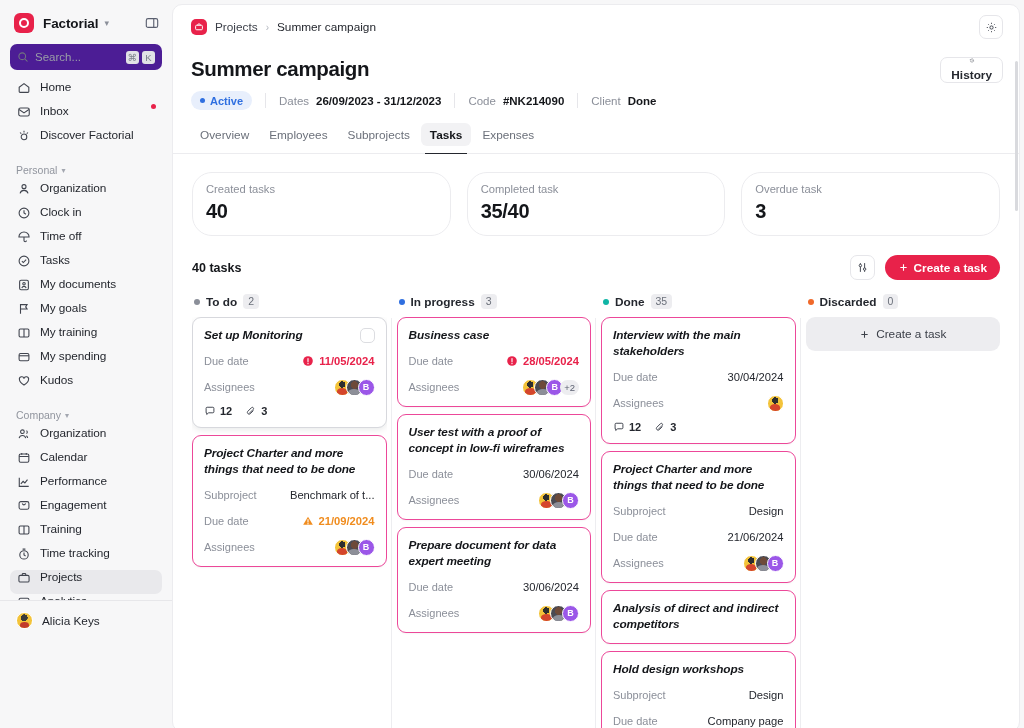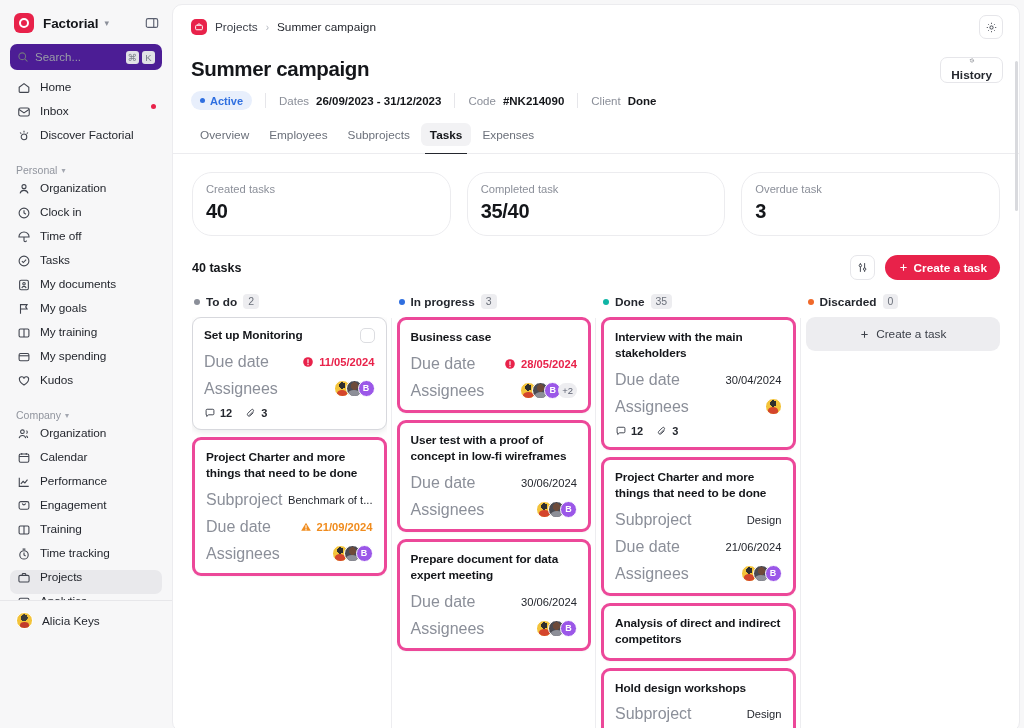--- a/index.html
+++ b/index.html
@@ -203,38 +203,38 @@
   .col-head { display: flex; align-items: center; gap: 6px; padding: 0 2px 8px 2px; }
   .col-dot { width: 6px; height: 6px; border-radius: 50%; flex: 0 0 6px; }
   .col-name { font-size: 11.8px; color: #24272e; font-weight: 600; }
   .col-count {
     font-size: 10.5px; color: #6b707a; background: #ededf0;
     border-radius: 4px; padding: 1px 5px; line-height: 13px;
   }
   .col-body { flex: 1; display: flex; flex-direction: column; gap: 7px; overflow: hidden; }
 
   .card {
-    background: #fff; border-radius: 9px; border: 3px solid #ec4899;
+    background: #fff; border-radius: 9px; border: 1px solid #ec4899;
     padding: 10px 11px 10px 11px; flex: 0 0 auto;
     box-shadow: 0 1px 2px rgba(16,18,22,0.04);
   }
   .card.selected { border: 1.5px solid #d7d8dd; box-shadow: 0 2px 6px rgba(16,18,22,0.09); }
-  .card-title-row { display: flex; align-items: flex-start; gap: 8px; }
+  .card-title-row { display: flex; align-items: flex-start; gap: 8px; font-style: italic; }
   .card-title {
     font-size: 11.8px; font-weight: bold; color: #14161a;
     line-height: 1.35; letter-spacing: -0.1px; flex: 1;
   }
   .card-check {
     width: 15px; height: 15px; border-radius: 5px; border: 1.3px solid #dcdde1;
     flex: 0 0 15px; background: #fff; cursor: pointer;
   }
   .row {
     display: flex; align-items: center; margin-top: 9px; min-height: 17px;
   }
-  .row-k { font-size: 16px; color: #8b8f99; }
+  .row-k { font-size: 11px; color: #8b8f99; }
   .row-v { margin-left: auto; font-size: 11.2px; color: #24272e; display: flex; align-items: center; gap: 5px; }
   .row-v.danger { color: #e8224a; font-weight: 600; }
   .row-v.warn { color: #f08c1e; font-weight: 600; }
   .ico-alert { width: 12px; height: 12px; flex: 0 0 12px; display: flex; }
 
   .avatars { margin-left: auto; display: flex; align-items: center; }
   .av {
     width: 17px; height: 17px; border-radius: 50%; border: 1.5px solid #fff;
     margin-left: -5px; position: relative; overflow: hidden; flex: 0 0 17px;
   }

